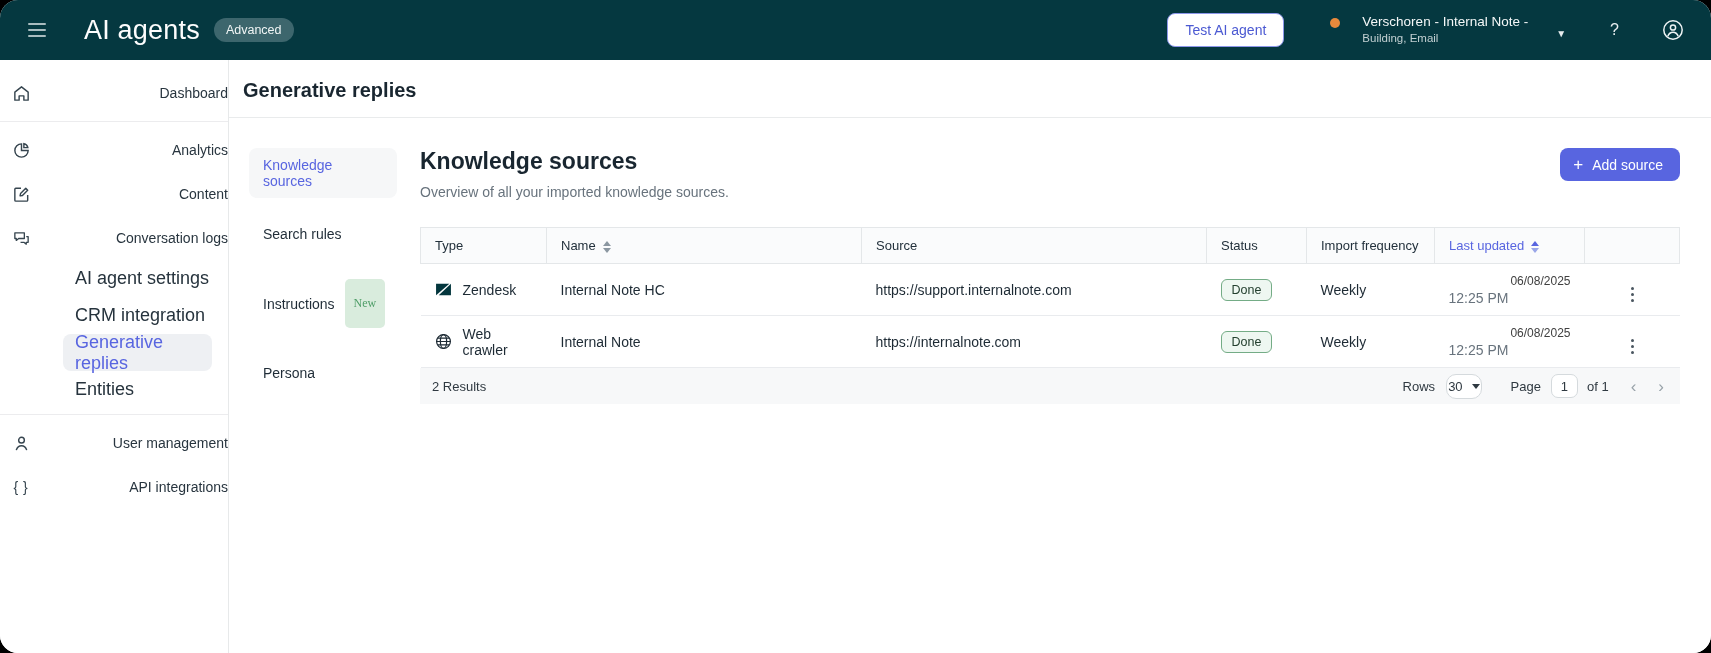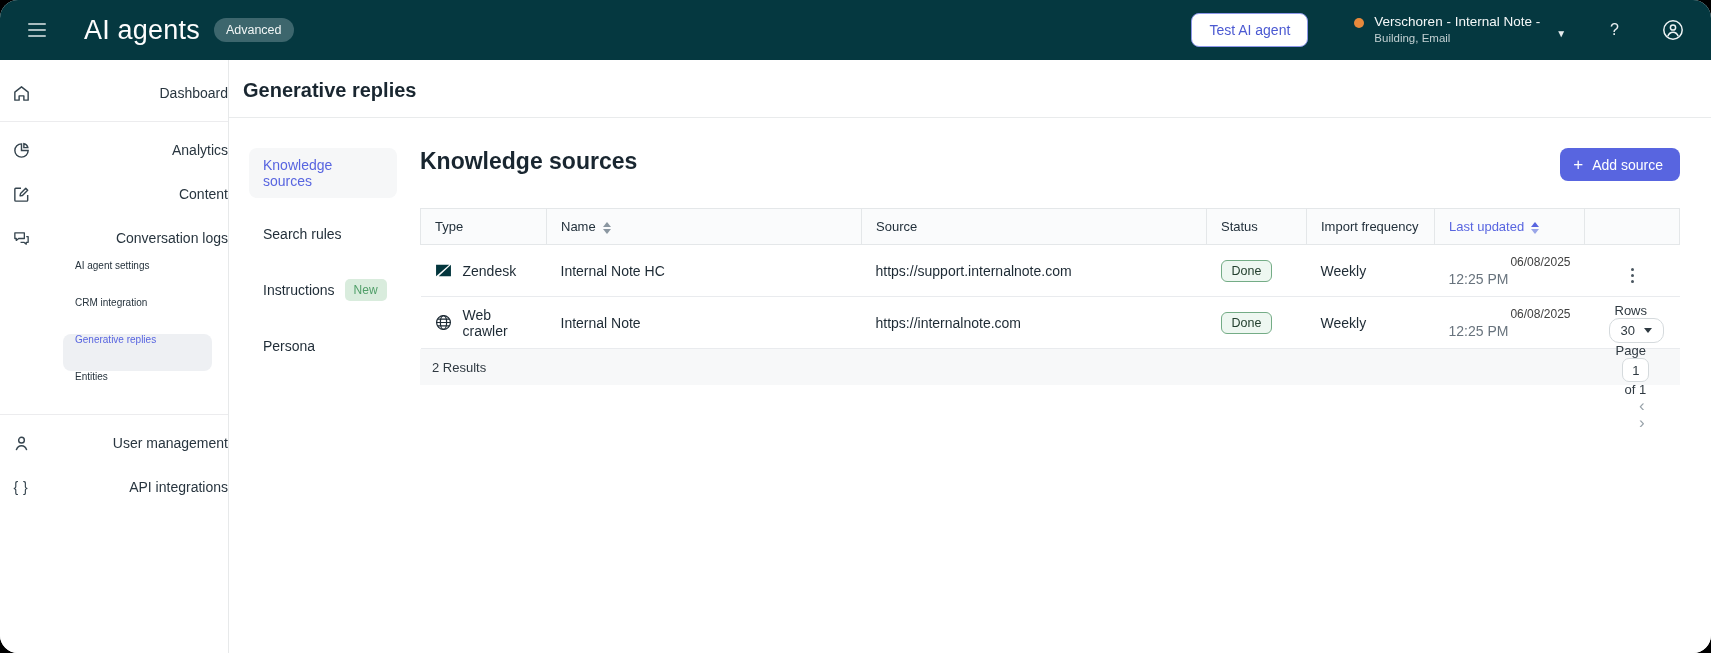--- a/index.html
+++ b/index.html
@@ -7,53 +7,53 @@
   .window { width:1711px; height:653px; border-radius:18px; overflow:hidden; background:#fff; display:flex; flex-direction:column; }
 
   
   .topbar { height:60px; flex:0 0 60px; background:#053840; display:flex; align-items:center; padding:0 26px 0 28px; color:#fff; }
   .hamburger { width:18px; display:flex; flex-direction:column; gap:4px; cursor:pointer; }
   .hamburger i { display:block; height:2px; border-radius:1px; background:#a9bcbf; }
   .app-title { font-size:27px; font-weight:500; letter-spacing:.2px; margin-left:38px; color:#fdfdfd; }
   .plan-badge { margin-left:14px; background:#3d666d; color:#f2f6f6; font-size:12.5px; padding:5px 12px; border-radius:13px; }
   .topbar-spacer { flex:1; }
   .test-btn { background:#ffffff; color:#4b59d2; border:1px solid #8d97ea; border-radius:8px; font-size:14px; padding:8px 17px; cursor:pointer; font-family:inherit; }
-  .account { display:flex; align-items:center; margin-left:46px; cursor:pointer; }
+  .account { display:flex; align-items:center; margin-left:46px; cursor:pointer;gap:12px; }
   .org-dot { width:10px; height:10px; border-radius:50%; background:#e8893c; margin-right:10px; margin-top:-14px; }
   .account-text { display:flex; flex-direction:column; line-height:1.25; }
   .account-name { font-size:13.5px; color:#f5f8f8; }
   .account-detail { font-size:11.5px; color:#c2d0d2; }
   .acct-chevron { margin-left:16px; margin-top:6px; color:#e6eced; font-size:10px; }
   .help-icon { margin-left:44px; font-size:16px; color:#e8eef0; cursor:pointer; }
   .avatar-icon { margin-left:42px; cursor:pointer; display:flex; }
 
   
   .body-row { flex:1; display:flex; min-height:0; }
 
   
   .sidebar { width:229px; flex:0 0 229px; border-right:1px solid #e7e9ea; padding-top:11px; background:#fff; }
   .nav-item { height:44px; display:flex; align-items:center; padding-left:11px; font-size:14px; color:#28353f; cursor:pointer;justify-content:space-between; }
   .nav-item .nicon { width:20px; height:20px; display:flex; align-items:center; justify-content:center; margin-right:22px; color:#36454f; }
   .nav-item.active { background:#f2f4f5; color:#5865e0; }
   .nav-item.active .nicon { color:#5865e0; }
   .nav-divider { height:1px; background:#ececee; margin:6px 0; }
-  .sub-item { height:37px; display:flex; padding-left:75px; font-size:10px; color:#26333d; cursor:pointer; }
+  .sub-item { height:37px; display:flex; align-items:center; padding-left:75px; font-size:18px; color:#26333d; cursor:pointer; }
   .sub-item.active { background:#eef0f3; color:#5865e0; border-radius:8px; margin:0 16px 0 63px; padding-left:12px; }
   .braces-glyph { font-size:14px; letter-spacing:1px; color:#36454f; }
 
   
   .main { flex:1; display:flex; flex-direction:column; background:#fff; min-width:0; }
   .page-titlebar { padding:19px 0 15px 14px; border-bottom:1px solid #e9ebec; }
   .page-title { font-size:20px; font-weight:700; color:#192630; }
   .content-row { display:flex; padding:30px 31px 0 20px; flex:1; }
 
   .subnav { width:171px; flex:0 0 171px; display:flex; flex-direction:column; }
   .subnav-item { font-size:14px; color:#1f2c37; padding:9px 14px; border-radius:8px; margin-bottom:19px; cursor:pointer; display:flex; align-items:center; width:fit-content; }
   .subnav-item.active { background:#f6f7f8; color:#5865e0; width:148px; }
-  .new-badge { background:#d9ecdd; color:#4f9e68; font-size:12px; border-radius:5px; padding:4px 9px; margin-left:10px; }
+  .new-badge { background:#d9ecdd; color:#4f9e68; font-size:12px; border-radius:5px; padding:17px 9px; margin-left:10px;font-family:Liberation Serif, serif; }
 
   .content-col { flex:1; min-width:0; }
   .content-header { display:flex; align-items:flex-start; justify-content:space-between; }
   .content-heading { font-size:23px; font-weight:700; color:#192630; }
   .content-subheading { font-size:14px; color:#68737d; margin-top:9px; }
   .add-btn { background:#5865e0; color:#fff; border:none; border-radius:8px; font-size:14px; padding:8px 17px 8px 13px; display:flex; align-items:center; cursor:pointer; font-family:inherit; }
   .add-btn .plus { font-size:17px; margin-right:9px; font-weight:400; line-height:1; }
 
   
   table.ks-table { width:100%; border-collapse:collapse; table-layout:fixed; margin-top:27px; }
@@ -69,24 +69,24 @@
   .sorted .sort .up { border-bottom-color:#5865e0; }
   .sorted .sort .dn { border-top-color:#9aa6e8; }
   .status-badge { display:inline-block; border:1px solid #74ac86; background:#eef7f1; color:#233f2e; font-size:12.5px; border-radius:6px; padding:3px 10px; }
   .updated-date { font-size:12px; color:#404040;text-align:right; }
   .updated-time { font-size:14px; color:#68737d; margin-top:2px; }
   .kebab { color:#4a5660; font-size:15px; letter-spacing:0; line-height:5px; cursor:pointer; display:inline-flex; flex-direction:column; gap:3px; align-items:center; }
   .kebab i { width:3px; height:3px; border-radius:50%; background:#4a5660; display:block; }
 
   
   .table-footer { height:36px; background:#f7f8f9; display:flex; align-items:center; justify-content:space-between; padding:0 16px 0 12px; font-size:13px; color:#2f3941; }
-  .tf-right { display:flex; align-items:center;flex-direction:column; }
-  .rows-select { display:flex; align-items:center; border:1px solid #d5dadd; background:#fff; border-radius:10px; padding:4px 11px; margin-left:11px; cursor:pointer; gap:9px; }
+  .tf-right { display:flex; align-items:center; }
+  .rows-select { display:flex; align-items:center; border:1px solid #d5dadd; background:#fff; border-radius:10px; padding:4px 1px; margin-left:11px; cursor:pointer; gap:9px; }
   .rows-caret { width:0; height:0; border-left:4px solid transparent; border-right:4px solid transparent; border-top:5px solid #2f3941; }
-  .page-label { }
+  .page-label { margin-left:29px; }
   .page-input { width:27px; height:24px; border:1px solid #d5dadd; border-radius:7px; text-align:center; font-size:13px; color:#2f3941; margin-left:10px; background:#fff; font-family:inherit; }
   .of-label { margin-left:9px; }
   .pg-chevron { color:#98a2a9; font-size:17px; margin-left:22px; cursor:pointer; line-height:1; }
 </style>
 </head>
 <body>
 
 <div class="window">
 
   <div class="topbar">
@@ -206,20 +206,21 @@
           </div>
           <div class="subnav-item">
               <span>Persona</span>
             </div>
         </div>
 
         <div class="content-col">
           <div class="content-header">
             <div>
               <div class="content-heading">Knowledge sources</div>
+              <div class="content-subheading">Overview of all your imported knowledge sources.</div>
             </div>
             <button class="add-btn">
               <span class="plus">+</span>
               <span>Add source</span>
             </button>
           </div>
 
           <table class="ks-table">
             <colgroup>
               <col style="width:126px">

